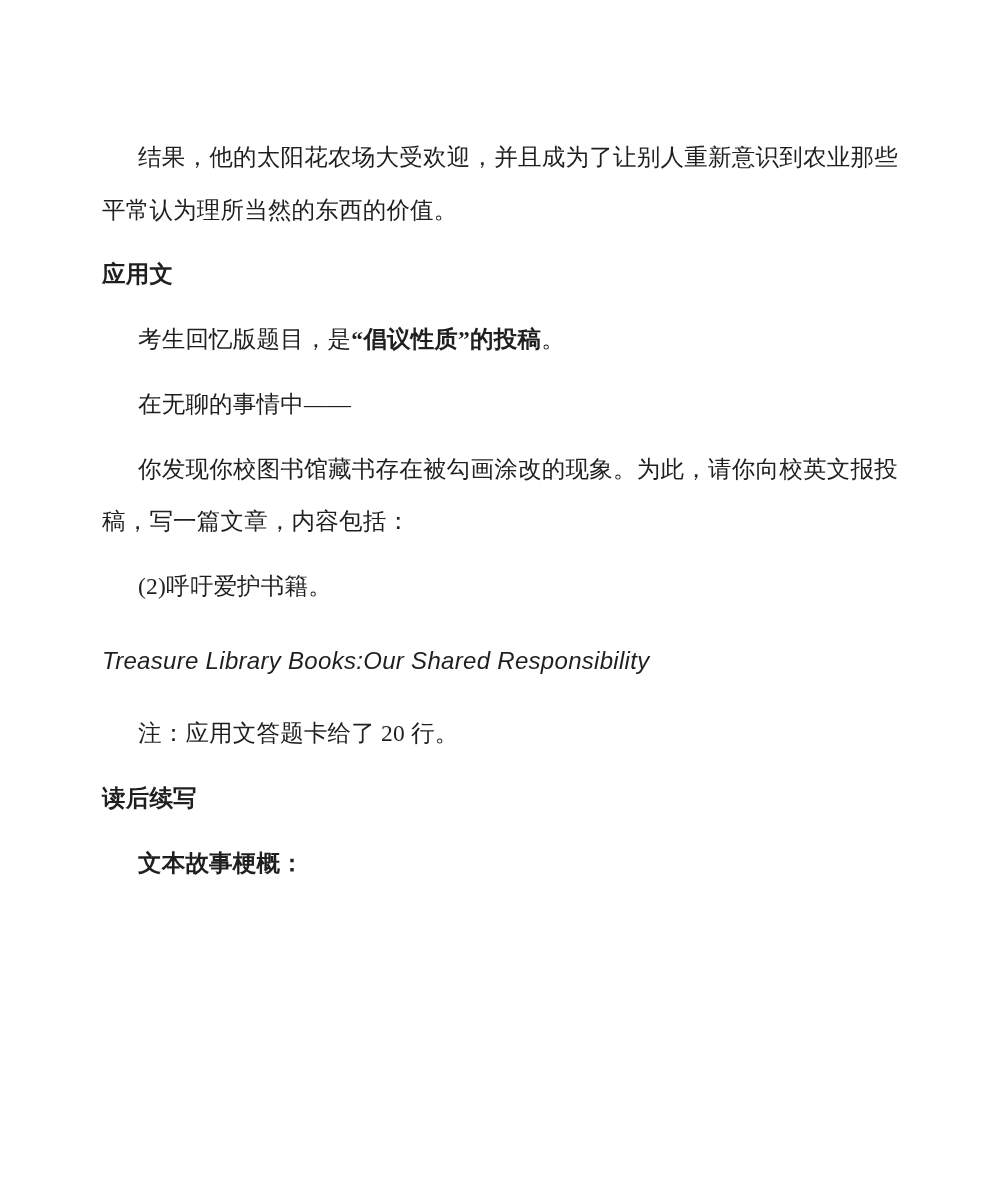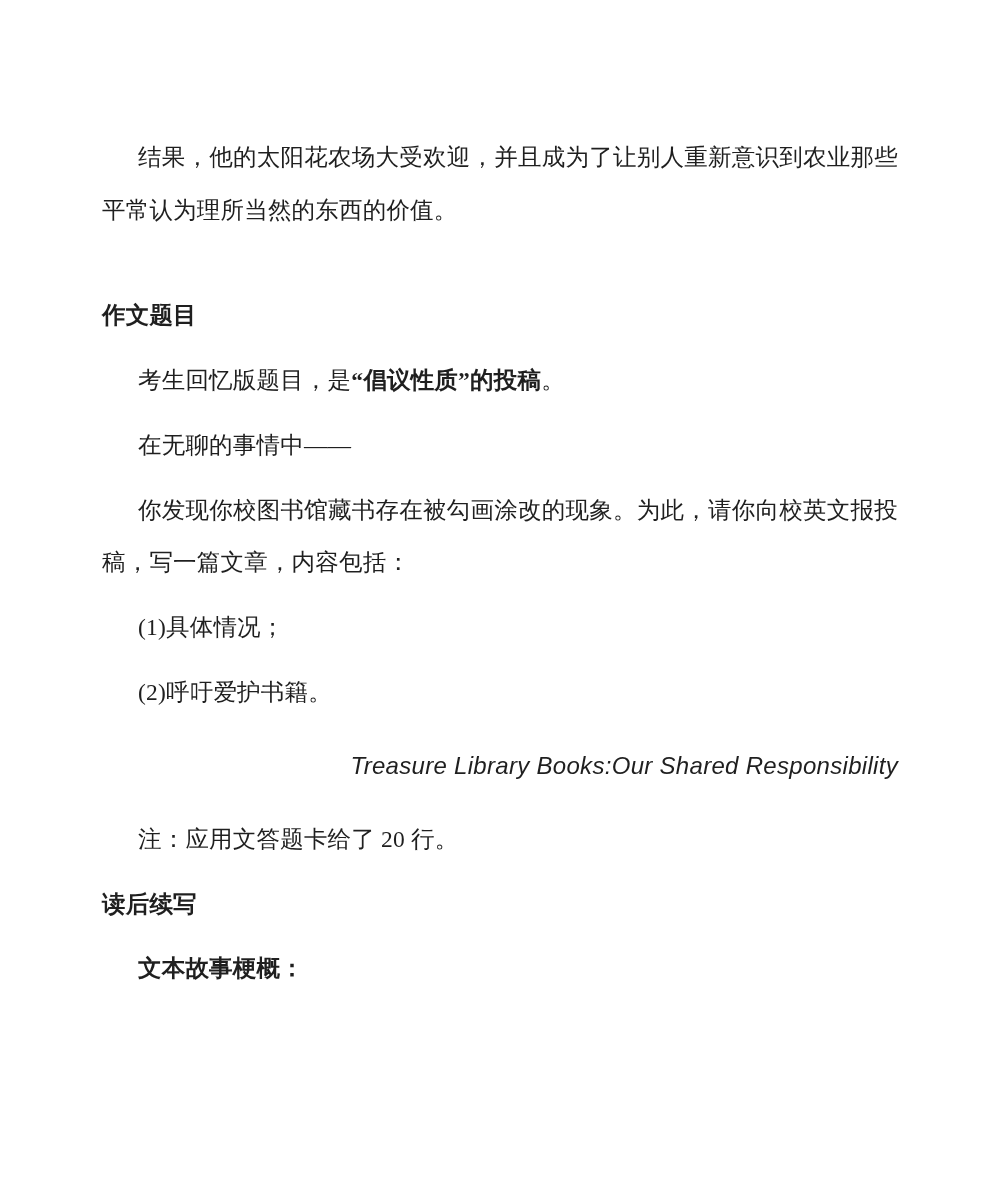--- a/index.html
+++ b/index.html
@@ -30,36 +30,35 @@
   .para.indent {
     text-indent: 36px;
   }
   .para.bold {
     font-weight: 700;
   }
   .para.english {
     font-family: "Liberation Sans", "DejaVu Sans", sans-serif;
     font-style: italic;
     font-size: 24px;
-    text-align: right;
+    text-align: left;
     letter-spacing: 0.3px;
     word-break: normal;
   }
   strong { font-weight: 700; }
 </style>
 </head>
 <body>
 
 <main>
   <article class="doc">
       <p class="para indent"><span>结果，他的太阳花农场大受欢迎，并且成为了让别人重新意识到农业那些平常认为理所当然的东西的价值。</span></p>
-      <p class="para heading" style="margin-top: 53px;"><span>作文题目</span></p>
+      <p class="para heading"><span>应用文</span></p>
       <p class="para indent"><span>考生回忆版题目，是</span><strong>“倡议性质”的投稿</strong><span>。</span></p>
       <p class="para indent"><span>在无聊的事情中——</span></p>
       <p class="para indent"><span>你发现你校图书馆藏书存在被勾画涂改的现象。为此，请你向校英文报投稿，写一篇文章，内容包括：</span></p>
-      <p class="para indent"><span>(1)具体情况；</span></p>
       <p class="para indent"><span>(2)呼吁爱护书籍。</span></p>
       <p class="para english" style="margin-top: 22px;"><span>Treasure Library Books:Our Shared Responsibility</span></p>
       <p class="para indent" style="margin-top: 20px;"><span>注：应用文答题卡给了 20 行。</span></p>
       <p class="para heading"><span>读后续写</span></p>
       <p class="para indent bold"><strong>文本故事梗概：</strong></p>
     </article>
 </main>
 
 </body></html>

